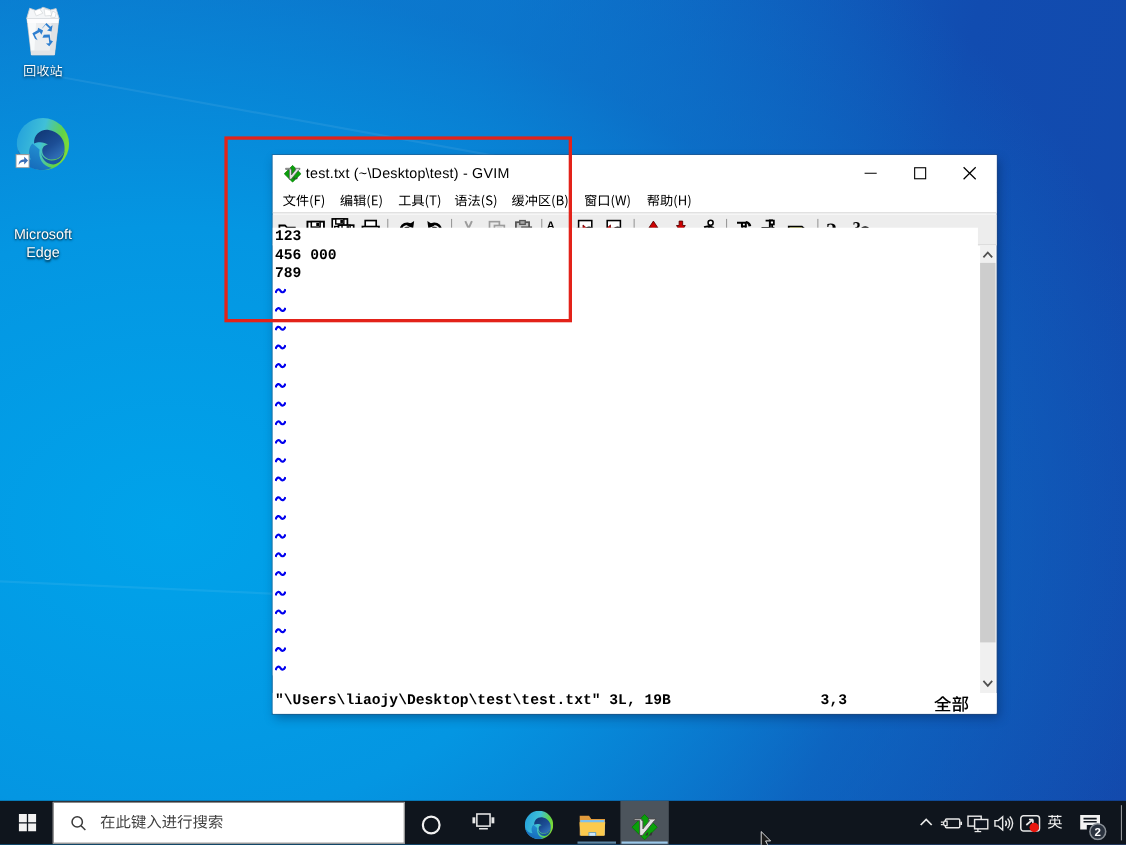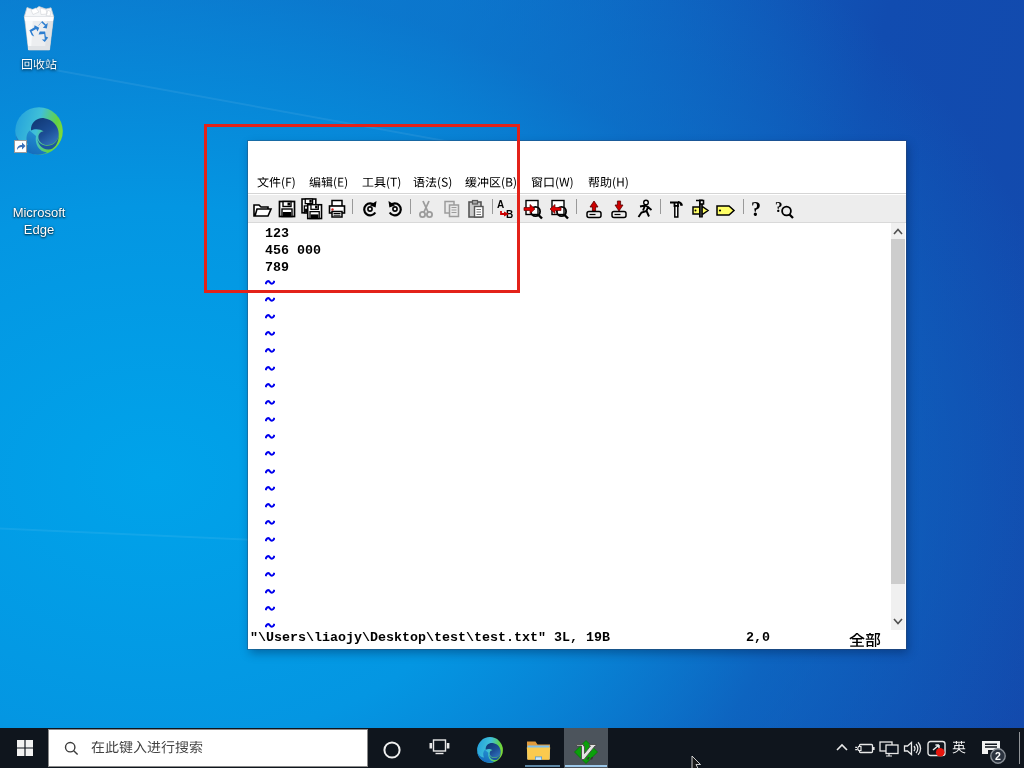--- a/index.html
+++ b/index.html
@@ -12,22 +12,22 @@
 
 #win { position:absolute; left:248px; top:141px; width:658px; height:508px; background:#fff;
   box-shadow:0 0 0 1px rgba(50,70,100,0.40), 2px 4px 9px rgba(0,20,60,0.38); }
 #titlebar { position:absolute; left:0; top:0; width:100%; height:34px; background:#fff; }
 #title { position:absolute; left:30px; top:9px; font-size:13px; color:#000; letter-spacing:0.2px; }
 .wbtn { position:absolute; top:0; width:45px; height:32px; }
 #menubar { position:absolute; left:0; top:34px; width:100%; height:19px; background:#fff; border-bottom:1px solid #d5d5d5; }
 #toolbar { position:absolute; left:0; top:54px; width:100%; height:28px; background:#ededed; border-bottom:1px solid #d9d9d9; }
 .ti { position:absolute; top:3px; }
 .tsep { position:absolute; top:4px; width:1px; height:15px; background:#999; }
-#textarea { position:absolute; left:0px; top:84px; width:641px; height:407px; background:#fff; overflow:hidden;
-  font-family:"Liberation Mono",monospace; font-weight:bold; font-size:13.34px; line-height:17.2px; color:#000; padding-left:17px; white-space:pre; }
+#textarea { position:absolute; left:0px; top:66px; width:641px; height:407px; background:#fff; overflow:hidden;
+  font-family:"Liberation Mono",monospace; font-weight:bold; font-size:13.34px; line-height:17.2px; color:#000; padding-left:2px; white-space:pre; }
 .tl { height:17.2px; line-height:0; }
 #vsb { position:absolute; right:1px; top:82px; width:14px; height:407px; background:#f0f0f0; }
 #thumb { position:absolute; left:0; top:16px; width:14px; height:345px; background:#cdcdcd; }
 #status { position:absolute; left:0; bottom:1px; width:100%; height:18px; background:#fff;
   font-family:"Liberation Mono",monospace; font-weight:bold; font-size:13.34px; color:#000; white-space:pre; }
 
 #redrect { position:absolute; left:204px; top:124px; width:316px; height:169px; border:3px solid #e32219; z-index:60; }
 
 #taskbar { position:absolute; left:0; top:728px; width:1024px; height:40px; background:#0f151d; z-index:80; }
 #searchbox { position:absolute; left:48px; top:1px; width:320px; height:38px; background:#fff; border:1px solid #8a8a8a; }
@@ -81,20 +81,38 @@
       </g>
       <path d="M43.7 27 C43.7 34 38.5 38.8 32 38.8 C26.5 38.8 22.3 35 22.3 30.3 C22.3 36.5 26.5 42.5 33.5 42.5 C39.5 42.5 43.7 36 43.7 29 Z" fill="#1b55a2"></path>
     </svg></div>
 <svg style="position:absolute;left:14px;top:140px" width="13" height="13" viewBox="0 0 13 13">
     <rect x="0.5" y="0.5" width="12" height="12" fill="#fff" stroke="#9a9a9a" stroke-width="1"></rect>
     <path d="M3 10 C3 6.5 5 5 8 5 L8 2.5 L11.5 6 L8 9.5 L8 7 C5.5 7 4 8 3 10 Z" fill="#3a6fb8"></path>
   </svg>
 <div class="dlabel" style="left:0px;top:157px;width:78px;margin-top:48px;">Microsoft<br>Edge</div>
 
 <div id="win">
+  <div id="titlebar">
+    <div style="position:absolute;left:10px;top:9px;"><svg width="16" height="16" viewBox="0 0 24 24">
+          <polygon points="12,0.5 23.5,12 12,23.5 0.5,12" fill="#0aa00a" stroke="#067a06" stroke-width="0.8"></polygon>
+          <path d="M12 3 L21 3 Z" fill="none"></path>
+          <path d="M2.5 4.5 L9.5 4.5 L9.5 6 L10.5 6 L10.5 13.5 L16.5 6 L15.5 6 L15.5 4.5 L22 4.5 L22 6 L21 6 L10 19.5 L7.5 19.5 L7.5 6 L2.5 6 Z" fill="#e2e2e2" stroke="#4a4a4a" stroke-width="0.9"></path>
+          <path d="M12.5 19.5 l1.8 -2.6 l1.3 0 l-0.9 2.6 z M16 19.5 l1.8 -2.6 l1.3 0 l-0.9 2.6 z" fill="#333"></path>
+        </svg></div>
+    <div id="title">test.txt (~\Desktop\test) - GVIM</div>
+    <svg class="wbtn" style="left:521px" width="45" height="32">
+        <path d="M17 16.5 h11" stroke="#000" stroke-width="1"></path>
+      </svg>
+    <svg class="wbtn" style="left:566px" width="45" height="32">
+        <rect x="17.5" y="11.5" width="10" height="10" fill="none" stroke="#000" stroke-width="1"></rect>
+      </svg>
+    <svg class="wbtn" style="left:611px" width="45" height="32">
+        <path d="M17 11 L28 22 M28 11 L17 22" stroke="#000" stroke-width="1.1"></path>
+      </svg>
+  </div>
   <div id="menubar">
     <svg style="position:absolute;left:9px;top:2px;" width="38.7" height="15" viewBox="0 0 38.7 15">
         <path d="M8.7 2.0 9.6 2.3Q8.9 4.5 7.7 6.1Q6.5 7.7 4.8 8.7Q3.2 9.8 1.0 10.5Q0.9 10.4 0.8 10.3Q0.8 10.1 0.6 9.9Q0.5 9.8 0.4 9.7Q2.6 9.1 4.2 8.1Q5.8 7.1 6.9 5.6Q8.0 4.1 8.7 2.0ZM3.2 2.1Q3.9 4.0 5.1 5.5Q6.2 7.0 7.9 8.0Q9.5 9.1 11.6 9.6Q11.5 9.7 11.4 9.9Q11.3 10.0 11.2 10.2Q11.1 10.3 11.0 10.5Q8.8 9.9 7.2 8.8Q5.5 7.6 4.4 6.0Q3.2 4.4 2.4 2.4ZM0.6 1.6H11.5V2.5H0.6ZM5.1 -0.3 6.0 -0.6Q6.3 -0.1 6.6 0.4Q6.8 0.9 7.0 1.3L6.0 1.6Q5.9 1.2 5.6 0.7Q5.3 0.2 5.1 -0.3Z M19.3 -0.3H20.2V10.6H19.3ZM17.2 0.1 18.0 0.3Q17.9 1.1 17.7 1.9Q17.4 2.7 17.1 3.4Q16.8 4.1 16.5 4.7Q16.4 4.6 16.3 4.5Q16.1 4.4 16.0 4.4Q15.8 4.3 15.7 4.2Q16.1 3.7 16.3 3.1Q16.6 2.4 16.8 1.7Q17.0 0.9 17.2 0.1ZM17.3 2.0H22.9V2.9H17.1ZM15.8 5.5H23.4V6.4H15.8ZM15.2 -0.4 16.1 -0.2Q15.7 0.8 15.2 1.8Q14.7 2.8 14.1 3.7Q13.5 4.6 12.9 5.2Q12.9 5.1 12.8 5.0Q12.7 4.8 12.6 4.6Q12.5 4.5 12.4 4.4Q12.9 3.8 13.5 3.0Q14.0 2.2 14.4 1.3Q14.9 0.5 15.2 -0.4ZM14.0 2.7 14.9 1.8 14.9 1.8V10.5H14.0Z M26.9 12.0Q26.0 10.6 25.6 9.1Q25.1 7.6 25.1 5.9Q25.1 4.1 25.6 2.6Q26.0 1.1 26.9 -0.2L27.5 0.1Q26.8 1.4 26.4 2.9Q26.0 4.3 26.0 5.9Q26.0 7.4 26.4 8.9Q26.8 10.4 27.5 11.6Z M29.3 9.6V0.8H34.3V1.7H30.4V4.7H33.7V5.7H30.4V9.6Z M35.9 12.0 35.2 11.6Q36.0 10.4 36.3 8.9Q36.7 7.4 36.7 5.9Q36.7 4.3 36.3 2.9Q36.0 1.4 35.2 0.1L35.9 -0.2Q36.7 1.1 37.2 2.6Q37.6 4.1 37.6 5.9Q37.6 7.6 37.2 9.1Q36.7 10.6 35.9 12.0Z" fill="#000"></path>
       </svg>
     <svg style="position:absolute;left:61px;top:2px;" width="39.2" height="15" viewBox="0 0 39.2 15">
         <path d="M0.8 7.4Q0.8 7.3 0.7 7.2Q0.7 7.0 0.6 6.9Q0.6 6.7 0.5 6.6Q0.7 6.6 0.9 6.4Q1.1 6.1 1.4 5.8Q1.5 5.6 1.8 5.3Q2.0 4.9 2.4 4.4Q2.7 3.8 3.0 3.2Q3.4 2.6 3.6 2.0L4.4 2.4Q4.0 3.3 3.5 4.1Q3.0 4.9 2.5 5.6Q1.9 6.3 1.4 6.9V7.0Q1.4 7.0 1.3 7.0Q1.2 7.1 1.1 7.1Q1.0 7.2 0.9 7.3Q0.8 7.3 0.8 7.4ZM0.8 7.4 0.8 6.7 1.2 6.4 4.0 5.8Q4.0 6.0 4.0 6.2Q4.0 6.4 4.1 6.5Q3.1 6.8 2.5 6.9Q1.9 7.1 1.5 7.2Q1.2 7.2 1.1 7.3Q0.9 7.4 0.8 7.4ZM0.7 4.5Q0.7 4.4 0.7 4.3Q0.6 4.1 0.6 4.0Q0.5 3.8 0.5 3.7Q0.6 3.7 0.8 3.5Q0.9 3.3 1.1 3.0Q1.2 2.8 1.4 2.5Q1.6 2.1 1.8 1.6Q2.0 1.2 2.2 0.6Q2.4 0.1 2.6 -0.5L3.4 -0.2Q3.2 0.6 2.8 1.3Q2.4 2.1 2.1 2.8Q1.7 3.5 1.3 4.0V4.1Q1.3 4.1 1.2 4.1Q1.1 4.2 1.0 4.2Q0.9 4.3 0.8 4.4Q0.7 4.5 0.7 4.5ZM0.7 4.5 0.7 3.9 1.1 3.6 3.2 3.4Q3.2 3.5 3.2 3.8Q3.1 4.0 3.1 4.1Q2.4 4.2 2.0 4.3Q1.6 4.3 1.3 4.4Q1.1 4.4 0.9 4.5Q0.8 4.5 0.7 4.5ZM0.5 9.0Q1.1 8.7 2.1 8.4Q3.0 8.0 4.0 7.6L4.1 8.4Q3.2 8.7 2.3 9.1Q1.4 9.5 0.7 9.8ZM7.5 5.1H8.1V10.2H7.5ZM8.9 5.1H9.6V10.2H8.9ZM10.4 4.6H11.2V9.7Q11.2 9.9 11.1 10.1Q11.1 10.2 10.9 10.3Q10.7 10.4 10.5 10.5Q10.3 10.5 10.0 10.5Q10.0 10.3 9.9 10.1Q9.8 9.9 9.8 9.8Q10.0 9.8 10.1 9.8Q10.3 9.8 10.3 9.8Q10.4 9.8 10.4 9.7ZM5.0 0.8H5.8V3.4Q5.8 4.2 5.7 5.0Q5.7 5.9 5.6 6.9Q5.4 7.8 5.2 8.7Q4.9 9.6 4.5 10.4Q4.4 10.3 4.3 10.2Q4.1 10.1 4.0 10.0Q3.9 9.9 3.8 9.9Q4.2 9.1 4.4 8.3Q4.7 7.5 4.8 6.6Q4.9 5.7 4.9 4.9Q5.0 4.1 5.0 3.4ZM5.4 0.8H11.0V3.6H5.4V2.9H10.2V1.6H5.4ZM5.8 4.7H10.8V5.4H6.5V10.5H5.8ZM6.1 7.2H10.8V7.9H6.1ZM7.3 -0.3 8.1 -0.6Q8.3 -0.2 8.5 0.2Q8.7 0.6 8.8 0.9L7.9 1.2Q7.8 0.9 7.6 0.5Q7.5 0.0 7.3 -0.3Z M12.6 0.9H16.9V1.8H12.6ZM14.9 2.8H15.8V10.5H14.9ZM12.5 7.6Q13.1 7.5 13.8 7.4Q14.6 7.2 15.4 7.1Q16.2 6.9 17.1 6.8L17.1 7.6Q15.9 7.8 14.8 8.1Q13.6 8.3 12.7 8.5ZM13.0 5.6Q12.9 5.5 12.9 5.4Q12.9 5.2 12.8 5.1Q12.7 4.9 12.7 4.8Q12.8 4.8 13.0 4.5Q13.1 4.3 13.3 3.8Q13.3 3.7 13.5 3.2Q13.6 2.8 13.8 2.2Q13.9 1.6 14.1 0.9Q14.3 0.2 14.4 -0.5L15.2 -0.3Q15.1 0.7 14.8 1.6Q14.5 2.6 14.2 3.5Q13.9 4.4 13.6 5.1V5.1Q13.6 5.1 13.5 5.2Q13.4 5.2 13.3 5.3Q13.1 5.4 13.1 5.5Q13.0 5.6 13.0 5.6ZM13.0 5.6V4.9L13.5 4.6H16.9V5.5H13.8Q13.5 5.5 13.3 5.5Q13.0 5.5 13.0 5.6ZM21.8 3.4H22.6V10.6H21.8ZM18.6 0.6V1.8H21.8V0.6ZM17.8 -0.1H22.7V2.5H17.8ZM17.1 3.2H23.4V3.9H17.1ZM18.3 5.0H22.0V5.7H18.3ZM18.3 6.7H22.1V7.4H18.3ZM17.9 3.4H18.7V8.9L17.9 9.0ZM16.8 8.7Q17.6 8.6 18.7 8.6Q19.8 8.5 21.0 8.4Q22.3 8.3 23.5 8.2L23.5 9.0Q22.3 9.1 21.1 9.2Q19.9 9.3 18.9 9.3Q17.8 9.4 16.9 9.5Z M26.9 12.0Q26.0 10.6 25.6 9.1Q25.1 7.6 25.1 5.9Q25.1 4.1 25.6 2.6Q26.0 1.1 26.9 -0.2L27.5 0.1Q26.8 1.4 26.4 2.9Q26.0 4.3 26.0 5.9Q26.0 7.4 26.4 8.9Q26.8 10.4 27.5 11.6Z M29.3 9.6V0.8H34.3V1.7H30.4V4.5H33.7V5.4H30.4V8.7H34.5V9.6Z M36.3 12.0 35.6 11.6Q36.4 10.4 36.8 8.9Q37.2 7.4 37.2 5.9Q37.2 4.3 36.8 2.9Q36.4 1.4 35.6 0.1L36.3 -0.2Q37.1 1.1 37.6 2.6Q38.1 4.1 38.1 5.9Q38.1 7.6 37.6 9.1Q37.1 10.6 36.3 12.0Z" fill="#000"></path>
       </svg>
     <svg style="position:absolute;left:114px;top:2px;" width="39.3" height="15" viewBox="0 0 39.3 15">
         <path d="M1.2 0.9H10.8V1.8H1.2ZM0.6 8.7H11.4V9.6H0.6ZM5.5 1.3H6.5V9.1H5.5Z M19.3 8.6 19.8 8.0Q20.5 8.3 21.2 8.6Q21.9 8.9 22.5 9.3Q23.1 9.6 23.5 9.9L22.8 10.6Q22.4 10.3 21.8 9.9Q21.2 9.6 20.6 9.2Q19.9 8.9 19.3 8.6ZM12.6 7.1H23.4V7.9H12.6ZM14.9 1.9H21.1V2.6H14.9ZM14.9 3.6H21.1V4.3H14.9ZM14.9 5.3H21.1V6.0H14.9ZM15.9 8.0 16.8 8.5Q16.3 8.9 15.7 9.3Q15.1 9.7 14.4 10.0Q13.8 10.3 13.1 10.6Q13.0 10.4 12.8 10.2Q12.6 10.0 12.5 9.9Q13.1 9.7 13.8 9.4Q14.4 9.0 15.0 8.7Q15.6 8.3 15.9 8.0ZM14.5 0.1H21.6V7.5H20.7V0.8H15.4V7.5H14.5Z M26.9 12.0Q26.0 10.6 25.6 9.1Q25.1 7.6 25.1 5.9Q25.1 4.1 25.6 2.6Q26.0 1.1 26.9 -0.2L27.5 0.1Q26.8 1.4 26.4 2.9Q26.0 4.3 26.0 5.9Q26.0 7.4 26.4 8.9Q26.8 10.4 27.5 11.6Z M31.1 9.6V1.7H28.4V0.8H34.9V1.7H32.2V9.6Z M36.4 12.0 35.8 11.6Q36.5 10.4 36.9 8.9Q37.3 7.4 37.3 5.9Q37.3 4.3 36.9 2.9Q36.5 1.4 35.8 0.1L36.4 -0.2Q37.3 1.1 37.7 2.6Q38.2 4.1 38.2 5.9Q38.2 7.6 37.7 9.1Q37.3 10.6 36.4 12.0Z" fill="#000"></path>
       </svg>
@@ -297,21 +315,21 @@
         </svg></div></div>
   <div id="vsb">
     <svg style="position:absolute;left:2px;top:5px" width="10" height="8" viewBox="0 0 10 8">
         <path d="M1 6 L5 1.5 L9 6" fill="none" stroke="#505050" stroke-width="1.6"></path>
       </svg>
     <div id="thumb"></div>
     <svg style="position:absolute;left:2px;top:394px" width="10" height="8" viewBox="0 0 10 8">
         <path d="M1 2 L5 6.5 L9 2" fill="none" stroke="#505050" stroke-width="1.6"></path>
       </svg>
   </div>
-  <div id="status"><span style="position:absolute;left:2px;">"\Users\liaojy\Desktop\test\test.txt" 3L, 19B</span><span style="position:absolute;left:498px;">2,0</span></div>
+  <div id="status"><span style="position:absolute;left:2px;">"\Users\liaojy\Desktop\test\test.txt" 3L, 19B</span><span style="position:absolute;left:498px;">3,3</span></div>
   <svg style="position:absolute;left:601px;top:492px;" width="32.0" height="20" viewBox="0 0 32.0 20">
       <path d="M3.3 8.7H12.9V10.0H3.3ZM3.1 5.1H13.0V6.5H3.1ZM1.2 12.4H14.9V13.7H1.2ZM7.2 5.7H8.8V13.1H7.2ZM7.8 -0.9 9.1 -0.2Q8.2 1.1 7.0 2.4Q5.7 3.6 4.3 4.6Q2.9 5.7 1.4 6.4Q1.2 6.1 0.9 5.8Q0.6 5.4 0.3 5.2Q1.8 4.5 3.2 3.6Q4.6 2.7 5.8 1.5Q7.0 0.4 7.8 -0.9ZM8.4 -0.3Q9.9 1.5 11.8 2.8Q13.6 4.2 15.7 5.2Q15.4 5.4 15.1 5.8Q14.8 6.1 14.7 6.5Q13.2 5.7 12.0 4.8Q10.7 3.9 9.5 2.8Q8.3 1.7 7.2 0.3Z M25.9 0.1H30.1V1.5H27.2V14.1H25.9ZM29.8 0.1H30.0L30.3 0.0L31.3 0.7Q30.9 1.8 30.4 3.1Q29.9 4.4 29.4 5.5Q30.4 6.6 30.8 7.6Q31.1 8.5 31.1 9.3Q31.1 10.1 30.9 10.7Q30.7 11.2 30.3 11.5Q30.1 11.7 29.8 11.7Q29.6 11.8 29.3 11.9Q29.0 11.9 28.6 11.9Q28.3 11.9 28.0 11.9Q27.9 11.6 27.8 11.2Q27.8 10.8 27.6 10.5Q27.9 10.5 28.2 10.5Q28.4 10.5 28.7 10.5Q28.8 10.5 29.0 10.5Q29.2 10.4 29.3 10.4Q29.5 10.2 29.6 9.9Q29.7 9.6 29.7 9.2Q29.7 8.5 29.3 7.6Q29.0 6.7 28.0 5.7Q28.2 5.1 28.5 4.4Q28.7 3.7 29.0 3.0Q29.2 2.3 29.4 1.7Q29.6 1.0 29.8 0.6ZM17.2 1.1H24.8V2.5H17.2ZM16.8 5.4H25.2V6.8H16.8ZM18.1 2.9 19.4 2.5Q19.8 3.1 20.0 3.9Q20.3 4.6 20.4 5.1L19.0 5.5Q19.0 5.0 18.7 4.2Q18.4 3.5 18.1 2.9ZM22.7 2.5 24.2 2.8Q24.0 3.4 23.7 4.0Q23.5 4.5 23.2 5.1Q23.0 5.6 22.8 6.0L21.5 5.7Q21.7 5.3 22.0 4.7Q22.2 4.1 22.4 3.5Q22.6 3.0 22.7 2.5ZM18.4 12.0H23.7V13.3H18.4ZM17.6 8.1H24.5V14.0H23.0V9.5H19.0V14.1H17.6ZM19.8 -0.4 21.2 -0.8Q21.4 -0.3 21.7 0.3Q21.9 0.9 22.0 1.3L20.6 1.8Q20.5 1.4 20.3 0.7Q20.0 0.1 19.8 -0.4Z" fill="#000"></path>
     </svg>
 </div>
 
 <div id="redrect"></div>
 
 <div id="taskbar">
   <svg style="position:absolute;left:17px;top:12px" width="16" height="16" viewBox="0 0 16 16">
       <path d="M0 0 H7.4 V7.4 H0 Z M8.6 0 H16 V7.4 H8.6 Z M0 8.6 H7.4 V16 H0 Z M8.6 8.6 H16 V16 H8.6 Z" fill="#f2f2f2"></path>

